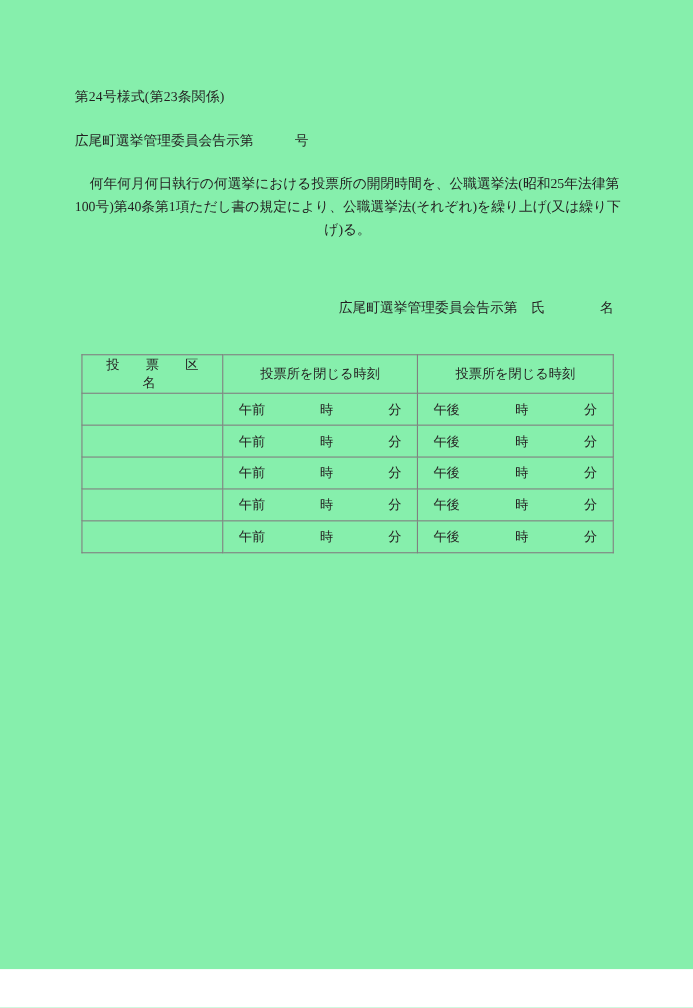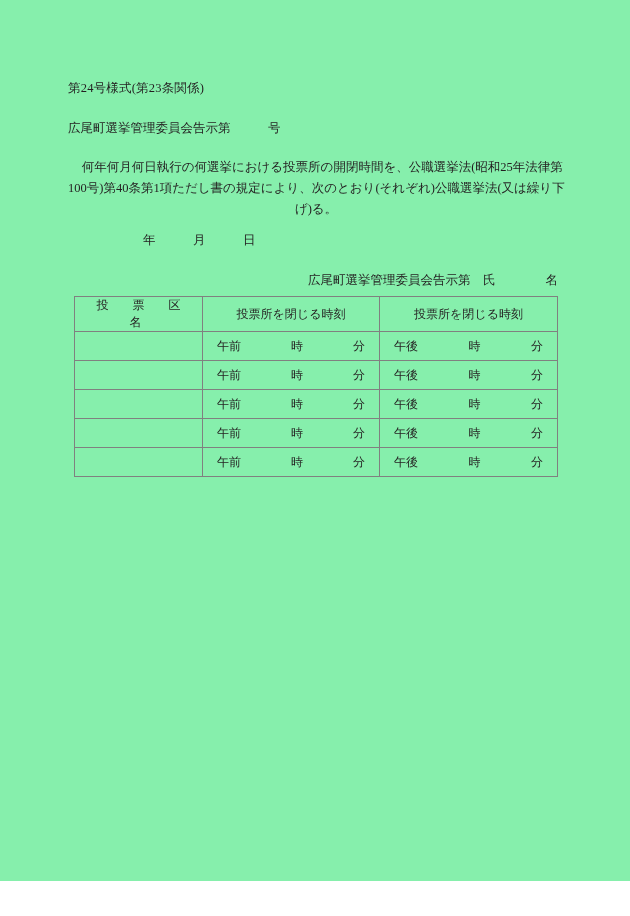--- a/index.html
+++ b/index.html
@@ -77,21 +77,21 @@
     width: 490px;
     text-align: right;
     font-size: 12.5px;
     white-space: pre;
   }
 
   
   .vote-table {
     position: absolute;
     left: 74px;
-    top: 296px;
+    top: 322px;
     width: 484px;
     border-collapse: collapse;
     table-layout: fixed;
     font-size: 12px;
   }
   .vote-table th,
   .vote-table td {
     border: 1px solid #808080;
     height: 28px;
     padding: 0 8px;
@@ -129,25 +129,24 @@
 <body>
 
 <div class="page">
 
   <div class="form-number">第24号様式(第23条関係)</div>
 
   <div class="notice-line">広尾町選挙管理委員会告示第　　　号</div>
 
   <div class="body-paragraph">
     <span class="pline">　何年何月何日執行の何選挙における投票所の開閉時間を、公職選挙法(昭和25年法律第</span>
-    <span class="pline">100号)第40条第1項ただし書の規定により、次のとおり(それぞれ)公職選挙法(又は繰り下</span>
+    <span class="pline">100号)第40条第1項ただし書の規定により、公職選挙法(それぞれ)を繰り上げ(又は繰り下</span>
     <span class="pline">げ)る。</span>
   </div>
 
-  <div class="date-line">　　　　　　年　　　月　　　日</div>
 
   <div class="signature-line">広尾町選挙管理委員会告示第　氏　　　　名</div>
 
   <table class="vote-table">
     <colgroup>
       <col class="col-district">
       <col class="col-open">
       <col class="col-close">
     </colgroup>
     <thead>

